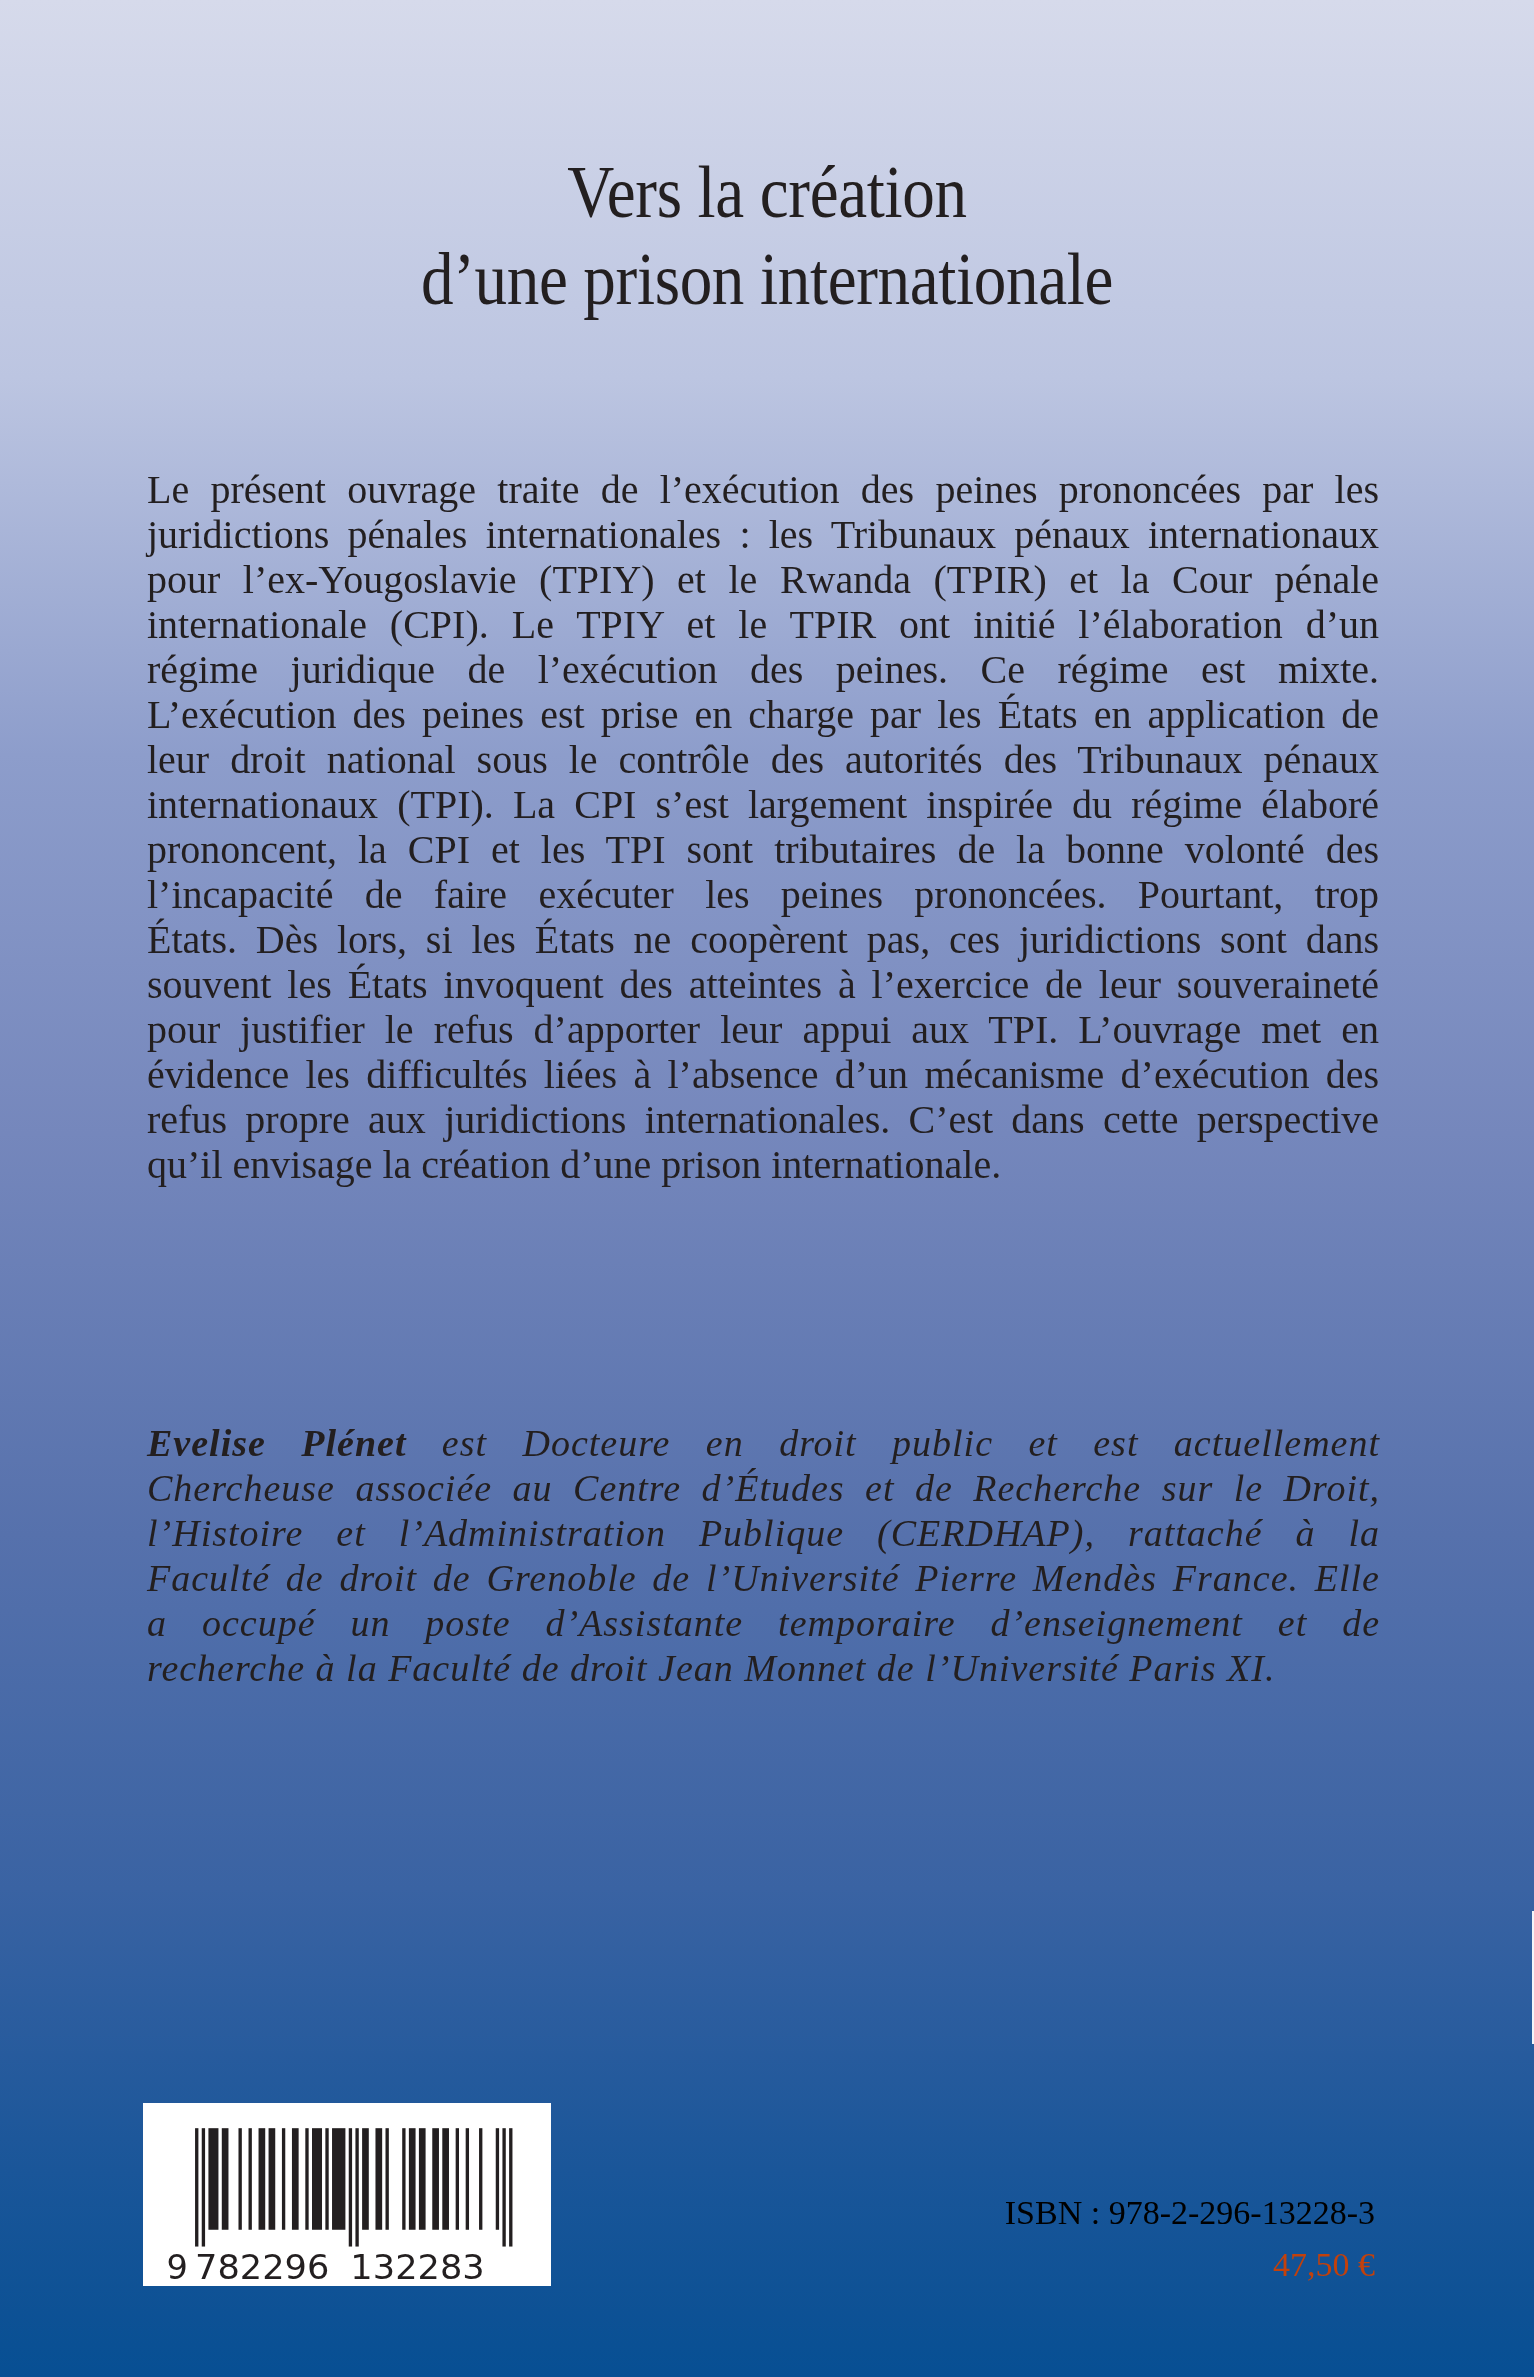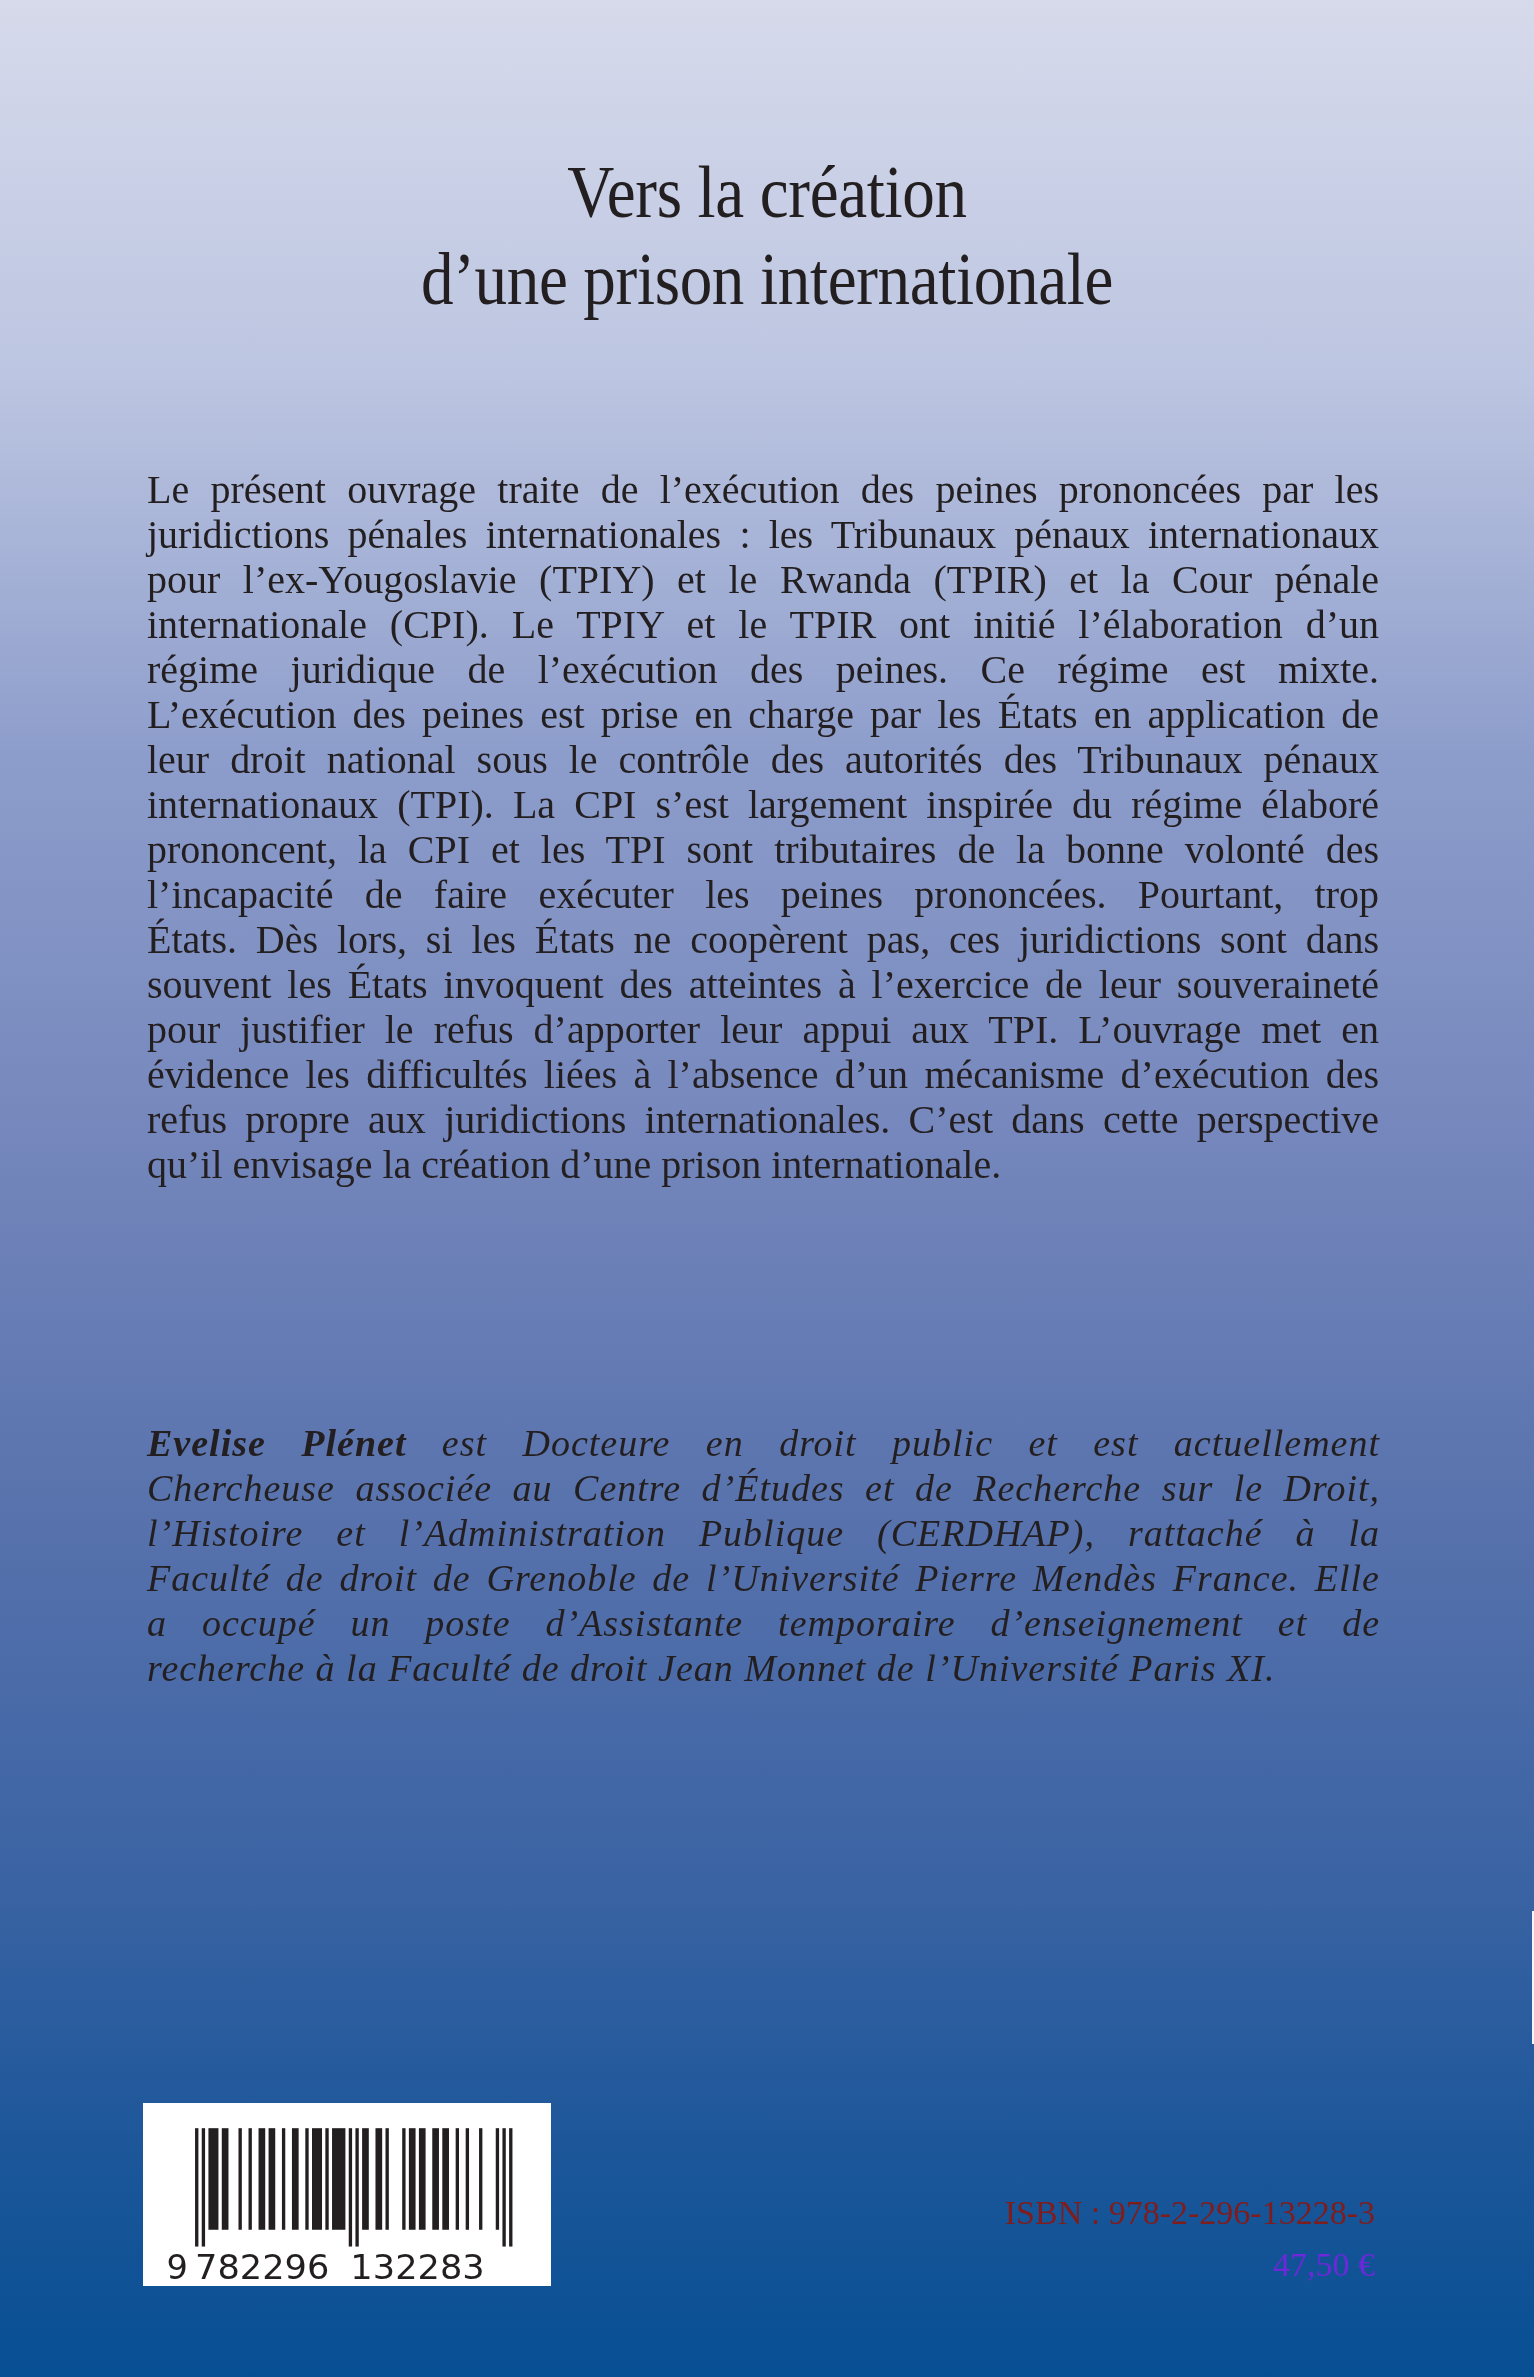--- a/index.html
+++ b/index.html
@@ -96,30 +96,30 @@
       width: 2.5px;
       height: 133px;
       background: #f3f5fa;
     }
     .isbn {
       position: absolute;
       right: 159px;
       top: 2193px;
       font-size: 34px;
       line-height: 40px;
-      color: #7f1d1d;
+      color: #000000;
       white-space: nowrap;
     }
     .price {
       position: absolute;
       right: 159px;
       top: 2245px;
       font-size: 34px;
       line-height: 40px;
-      color: #6d28d9;
+      color: #c2410c;
       white-space: nowrap;
     }
   </style>
 </head>
 <body>
 
 <div class="cover-title">
   <span class="title-line">Vers la création</span>
   <span class="title-line">d’une prison internationale</span>
 </div>

